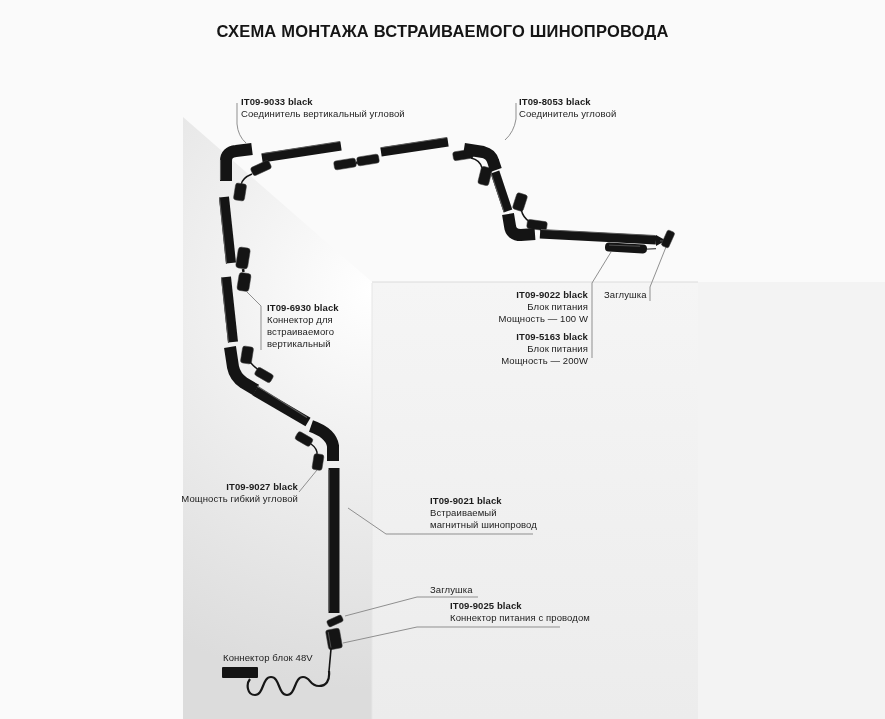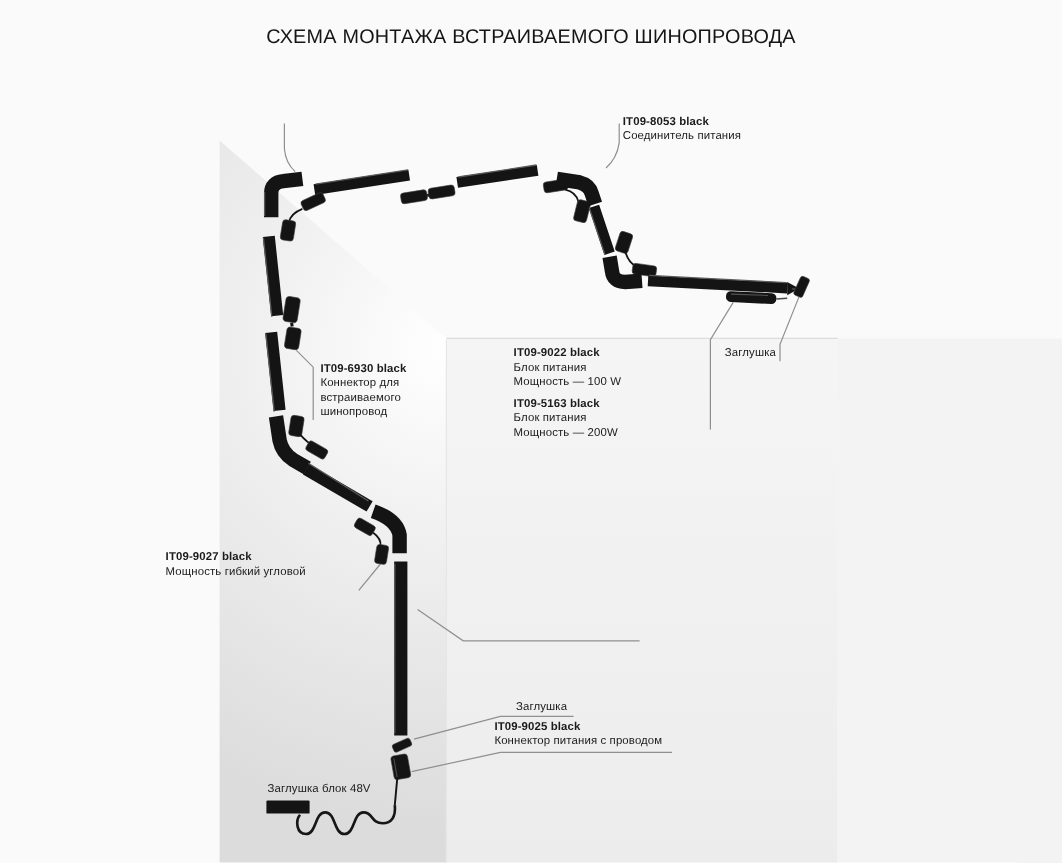--- a/index.html
+++ b/index.html
@@ -17,29 +17,29 @@
   .fillp{fill:var(--track,#141414);}
   .wire{stroke:var(--track,#141414);stroke-width:1.5;fill:none;}
   .link{stroke:var(--track,#141414);stroke-width:2.5;}
   .pin{stroke:#4a4a4a;stroke-width:1.2;fill:none;}
   .leader{stroke:var(--leader,#8f8f8f);stroke-width:1;fill:none;}
   .edge{stroke:#dcdcdc;stroke-width:1;}
   .edge2{stroke:#e6e6e6;stroke-width:1;}
 
   .ttl{
     position:absolute;left:0;top:20px;width:885px;text-align:center;
-    font-size:16.5px;font-weight:400;line-height:23px;letter-spacing:.2px;
+    font-size:16.5px;font-weight:700;line-height:23px;letter-spacing:.2px;
     color:#151515;
   }
   .lbl{
     position:absolute;font-size:9.5px;line-height:12px;color:var(--text,#1b1b1b);
     white-space:nowrap;letter-spacing:.1px;
   }
   .lbl .code{font-weight:700;}
-  .alignr{}
+  .alignr{text-align:right;}
   .gap{margin-top:6px;}
 </style>
 </head>
 <body>
 
 <div id="stage">
 
   <svg id="scene" width="885" height="719" viewBox="0 0 885 719">
     <defs>
       <radialGradient id="gL" gradientUnits="userSpaceOnUse" cx="372" cy="290" r="400">
@@ -169,62 +169,71 @@
       <path class="wire" d="M331,649 Q330,660 329,671" style="stroke-width:1.6"></path>
       <path d="M329,671 C330,681 326,686 319,686 C309,686 311,677 303,677 C294,677 296,695 287,695 C278,695 280,677 271,677 C262,677 264,695 255,695 C247,695 246,684 250,679" fill="none" stroke="#161616" stroke-width="2.2"></path>
       <rect x="222" y="667" width="36" height="11" rx="1" class="fillp"></rect>
     </g>
   </svg>
 
   <div class="ttl">
     <div>СХЕМА МОНТАЖА ВСТРАИВАЕМОГО ШИНОПРОВОДА</div>
   </div>
 
+  <div class="lbl" style="left:241px;top:96px">
+    <div class="code">IT09-9033 black</div>
+    <div>Соединитель вертикальный угловой</div>
+  </div>
 
   <div class="lbl" style="left:519px;top:96px">
     <div class="code">IT09-8053 black</div>
-    <div>Соединитель питания</div>
+    <div>Соединитель угловой</div>
   </div>
 
   <div class="lbl" style="left:267px;top:302px">
     <div class="code">IT09-6930 black</div>
     <div>Коннектор для</div>
     <div>встраиваемого</div>
-    <div>шинопровод</div>
+    <div>вертикальный</div>
   </div>
 
   <div class="lbl alignr" style="left:428px;top:289px;width:160px">
     <div>
       <div class="code">IT09-9022 black</div>
       <div>Блок питания</div>
       <div>Мощность — 100 W</div>
     </div>
     <div class="gap">
       <div class="code">IT09-5163 black</div>
       <div>Блок питания</div>
       <div>Мощность — 200W</div>
     </div>
   </div>
 
   <div class="lbl" style="left:604px;top:289px">
     <span>Заглушка</span>
   </div>
 
-  <div class="lbl alignr" style="left:138px;top:459px;width:160px">
+  <div class="lbl alignr" style="left:138px;top:481px;width:160px">
     <div class="code">IT09-9027 black</div>
     <div>Мощность гибкий угловой</div>
   </div>
 
+  <div class="lbl" style="left:430px;top:495px">
+    <div class="code">IT09-9021 black</div>
+    <div>Встраиваемый</div>
+    <div>магнитный шинопровод</div>
+  </div>
 
   <div class="lbl" style="left:430px;top:584px">
     <span>Заглушка</span>
   </div>
 
-  <div class="lbl" style="left:412px;top:600px">
+  <div class="lbl" style="left:450px;top:600px">
     <div class="code">IT09-9025 black</div>
     <div>Коннектор питания с проводом</div>
   </div>
 
   <div class="lbl" style="left:223px;top:652px">
-    <span>Заглушка блок 48V</span>
+    <span>Коннектор блок 48V</span>
   </div>
 
 </div>
 
 </body></html>

